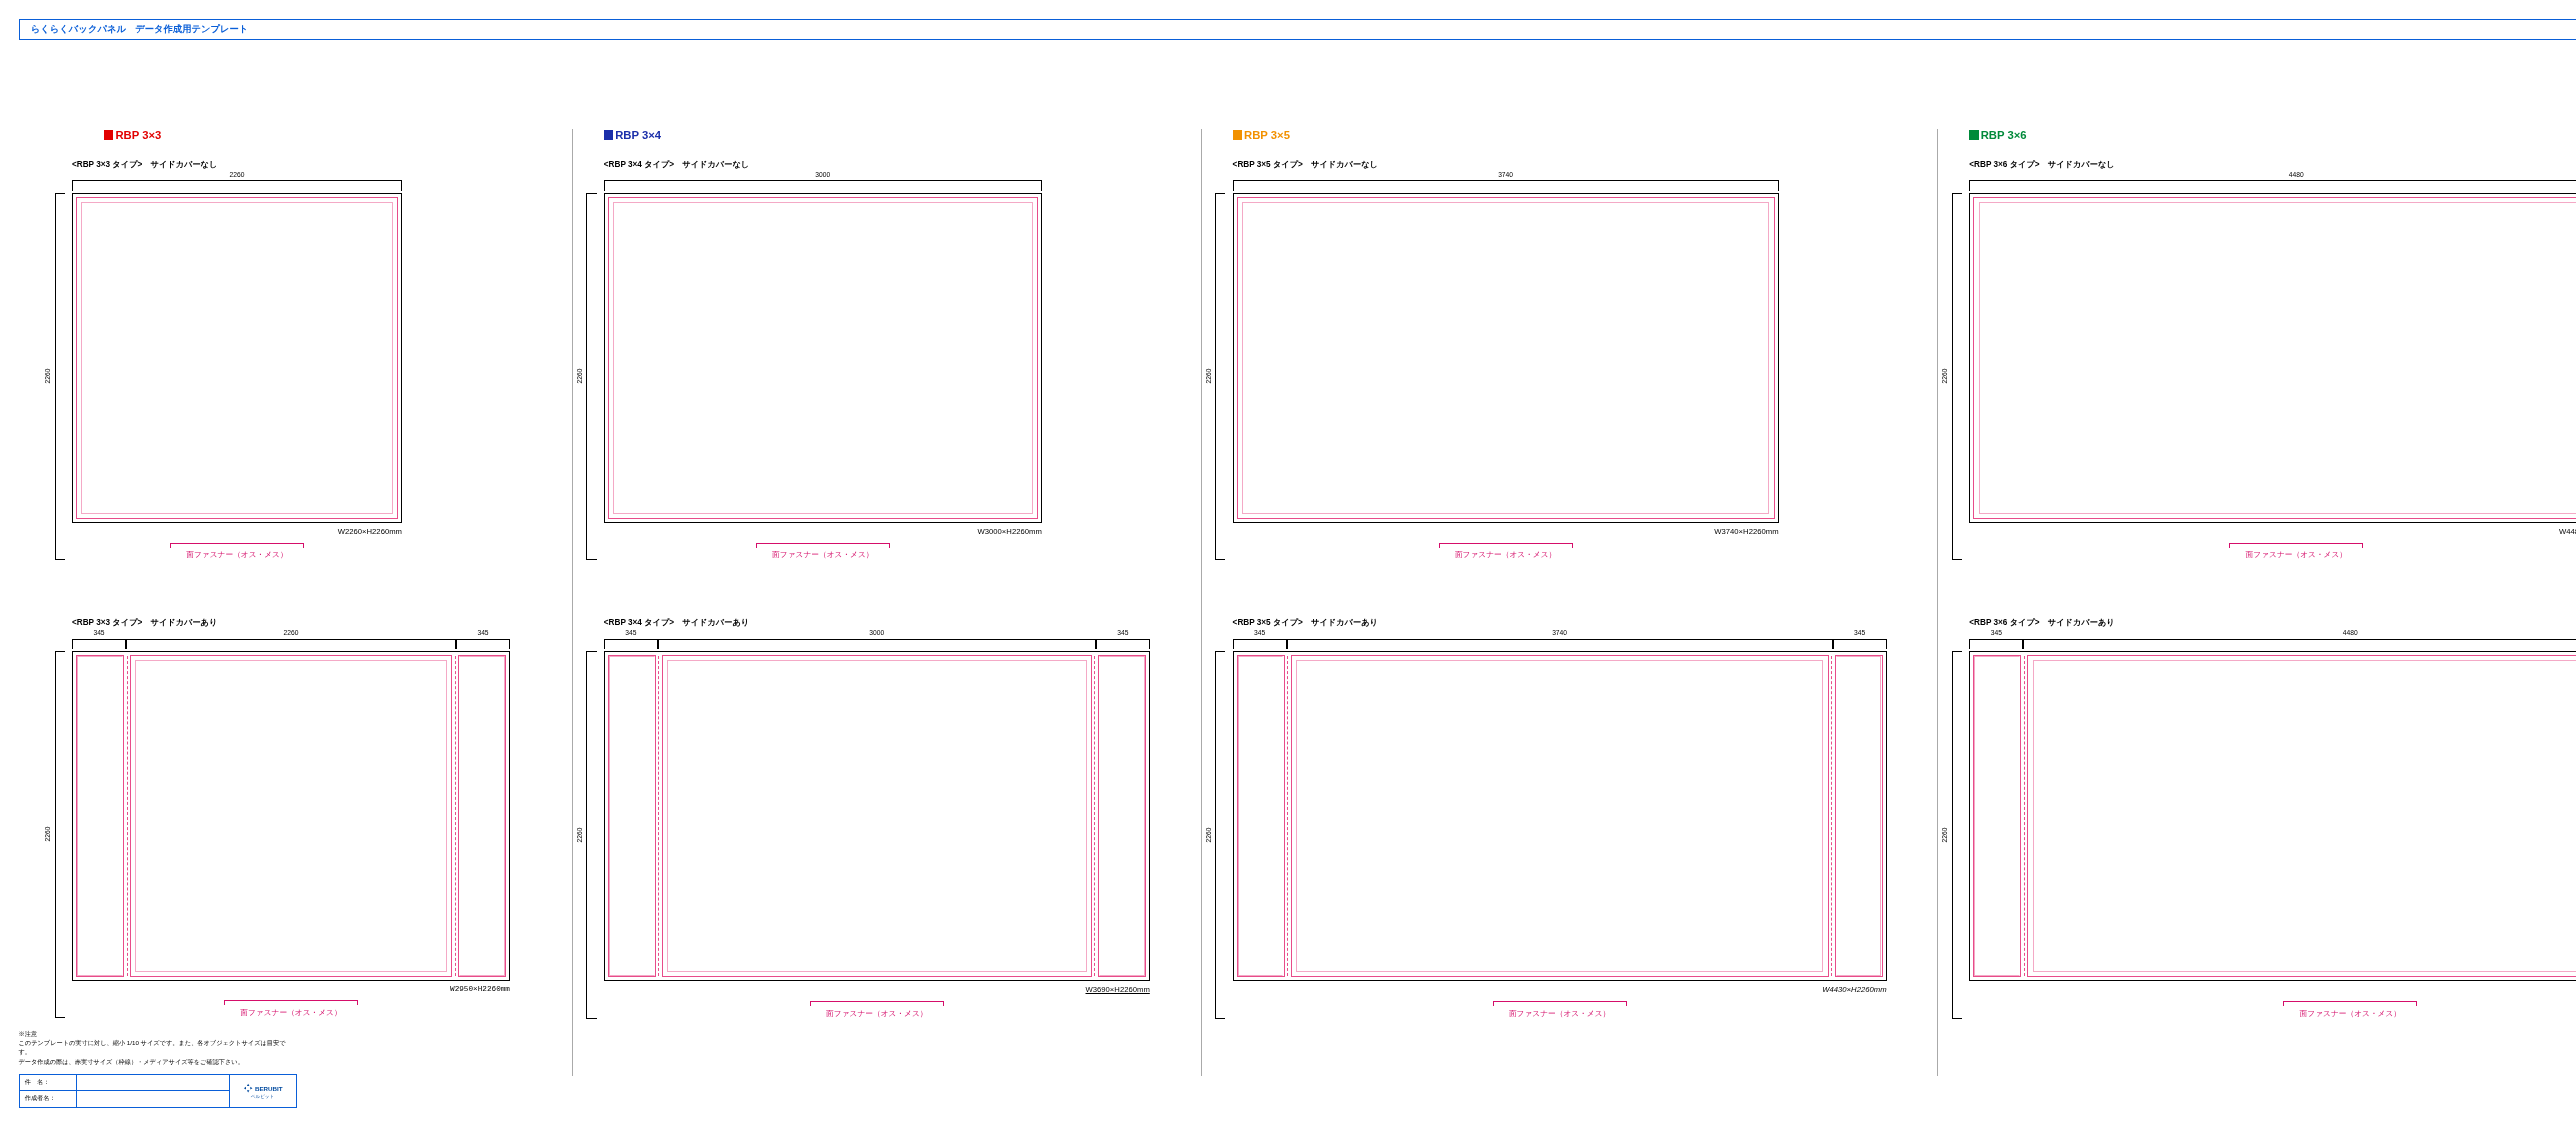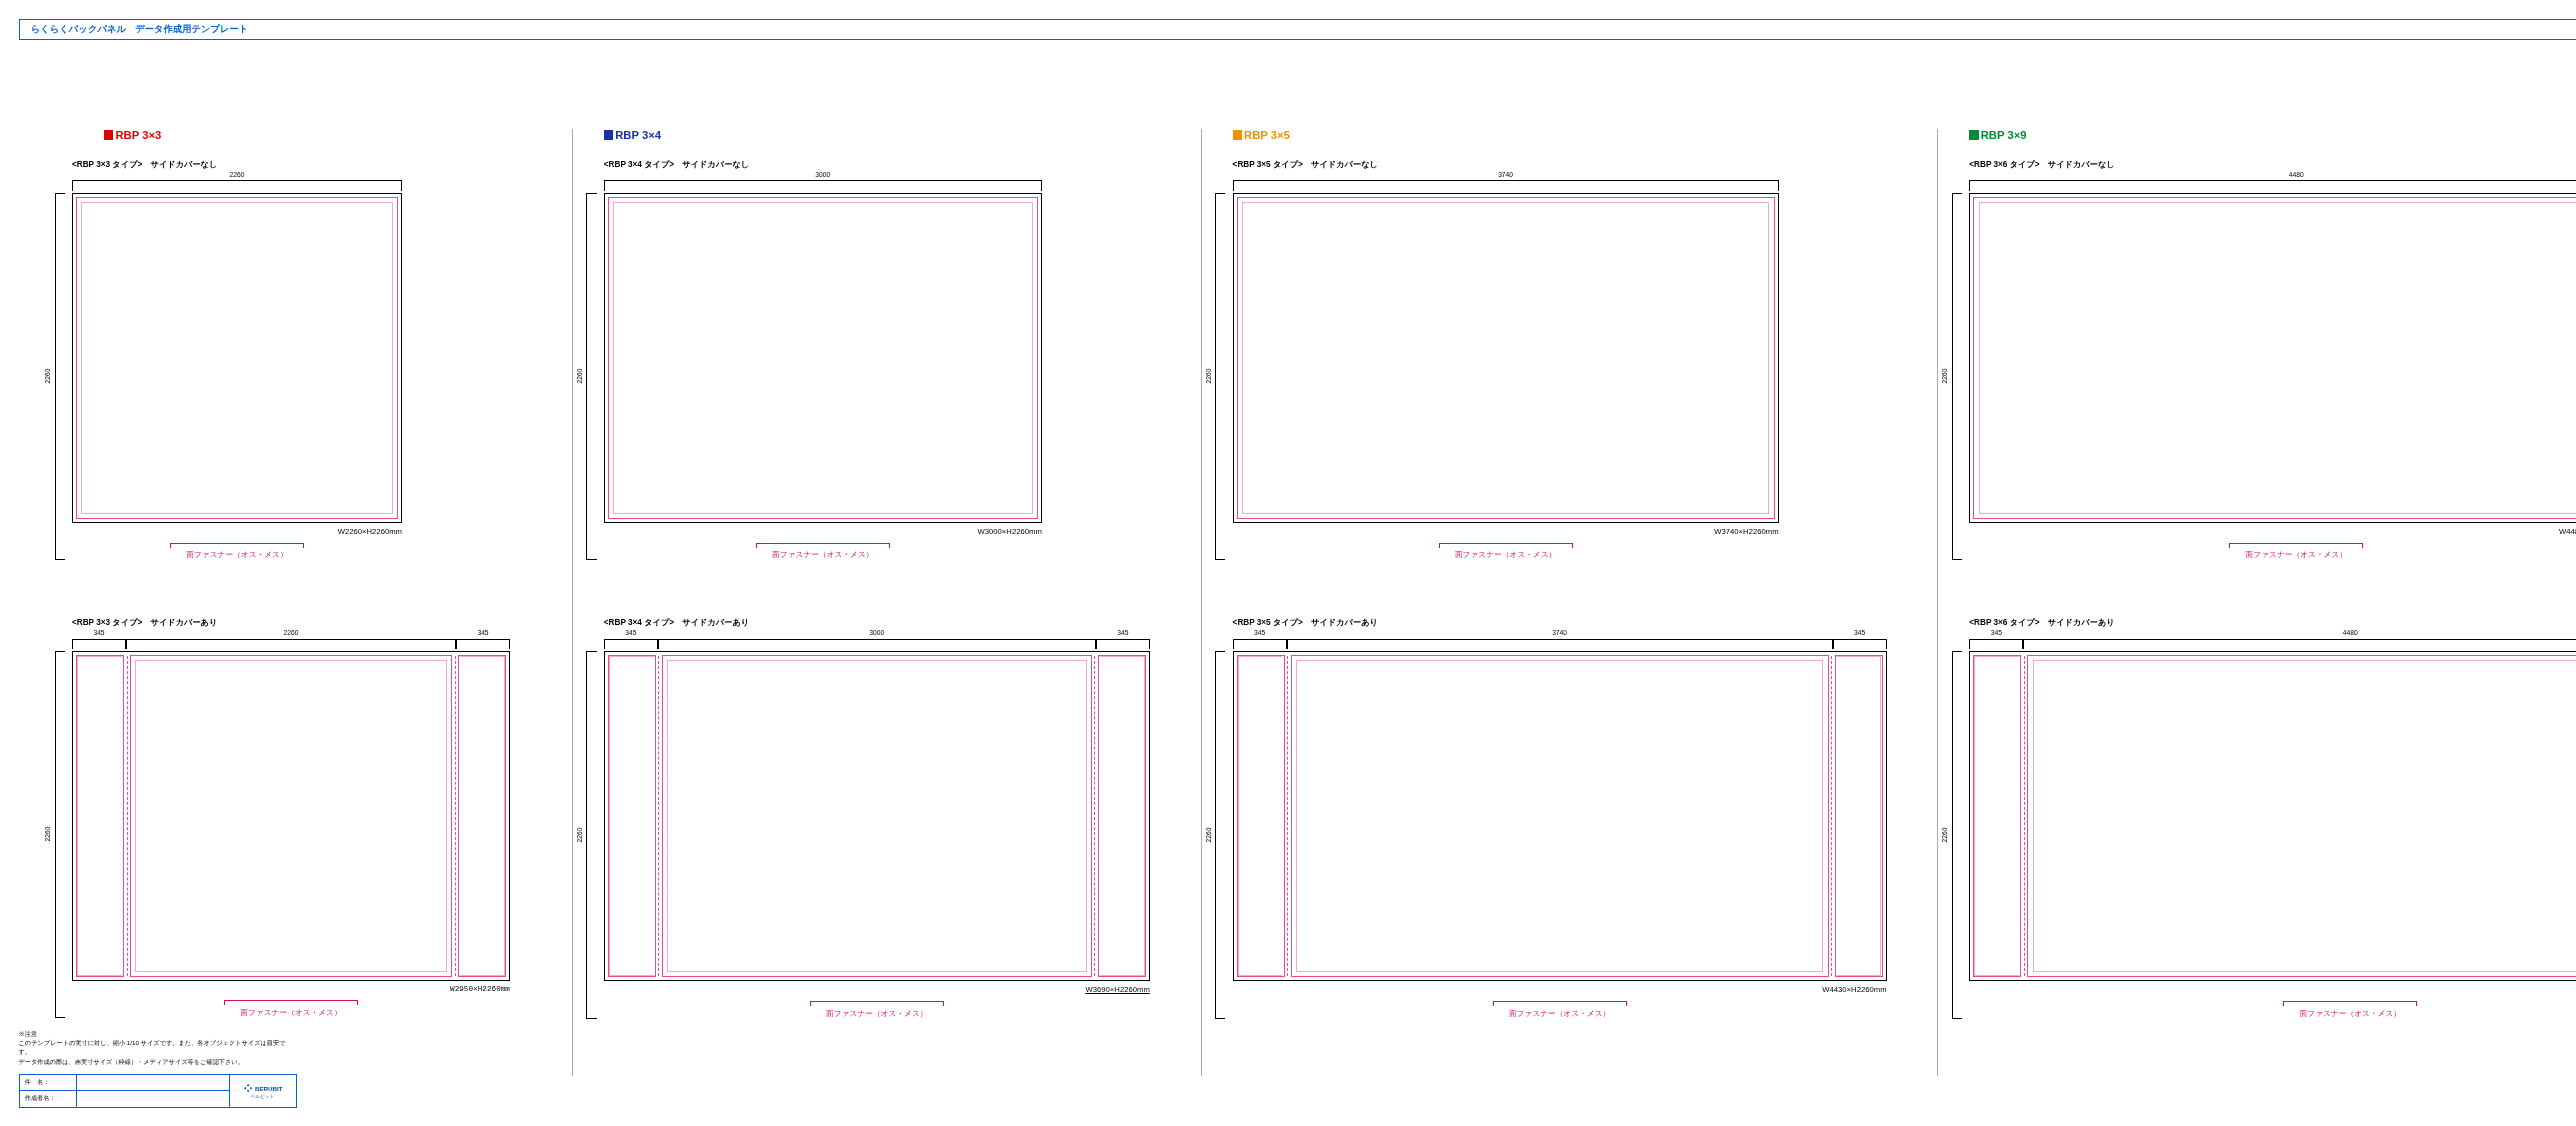--- a/index.html
+++ b/index.html
@@ -360,33 +360,33 @@
           <div class="side-flap sf left">
               <div class="flap-outer"></div>
               <div class="flap-inner"></div>
             </div>
           <div class="main-area"></div>
           <div class="side-flap sf right">
               <div class="flap-outer"></div>
               <div class="flap-inner"></div>
             </div>
         </div>
-        <div class="panel-size" style="width:654px;">W4430×H2260mm</div>
+        <div class="panel-size" style="width:654px;font-style:italic;">W4430×H2260mm</div>
         <div class="fastener" style="width:654px;">
           <div class="bracket"></div>
           <span>面ファスナー（オス・メス）</span>
         </div>
       </div>
     </div>
   </div>
 
   <div class="col col-36">
     <div class="col-title c-green">
       <span class="box"></span>
-      <span>RBP 3×9</span>
+      <span>RBP 3×6</span>
     </div>
 
     <div class="panel-block">
       <div class="panel-label">
         &lt;<span>RBP 3×6 タイプ</span>&gt;　<span>サイドカバーなし</span>
       </div>
       <div class="panel-wrap">
         <div class="dims-top">
           <div class="seg" style="left:0; width:654px;">
               <span>4480</span>

